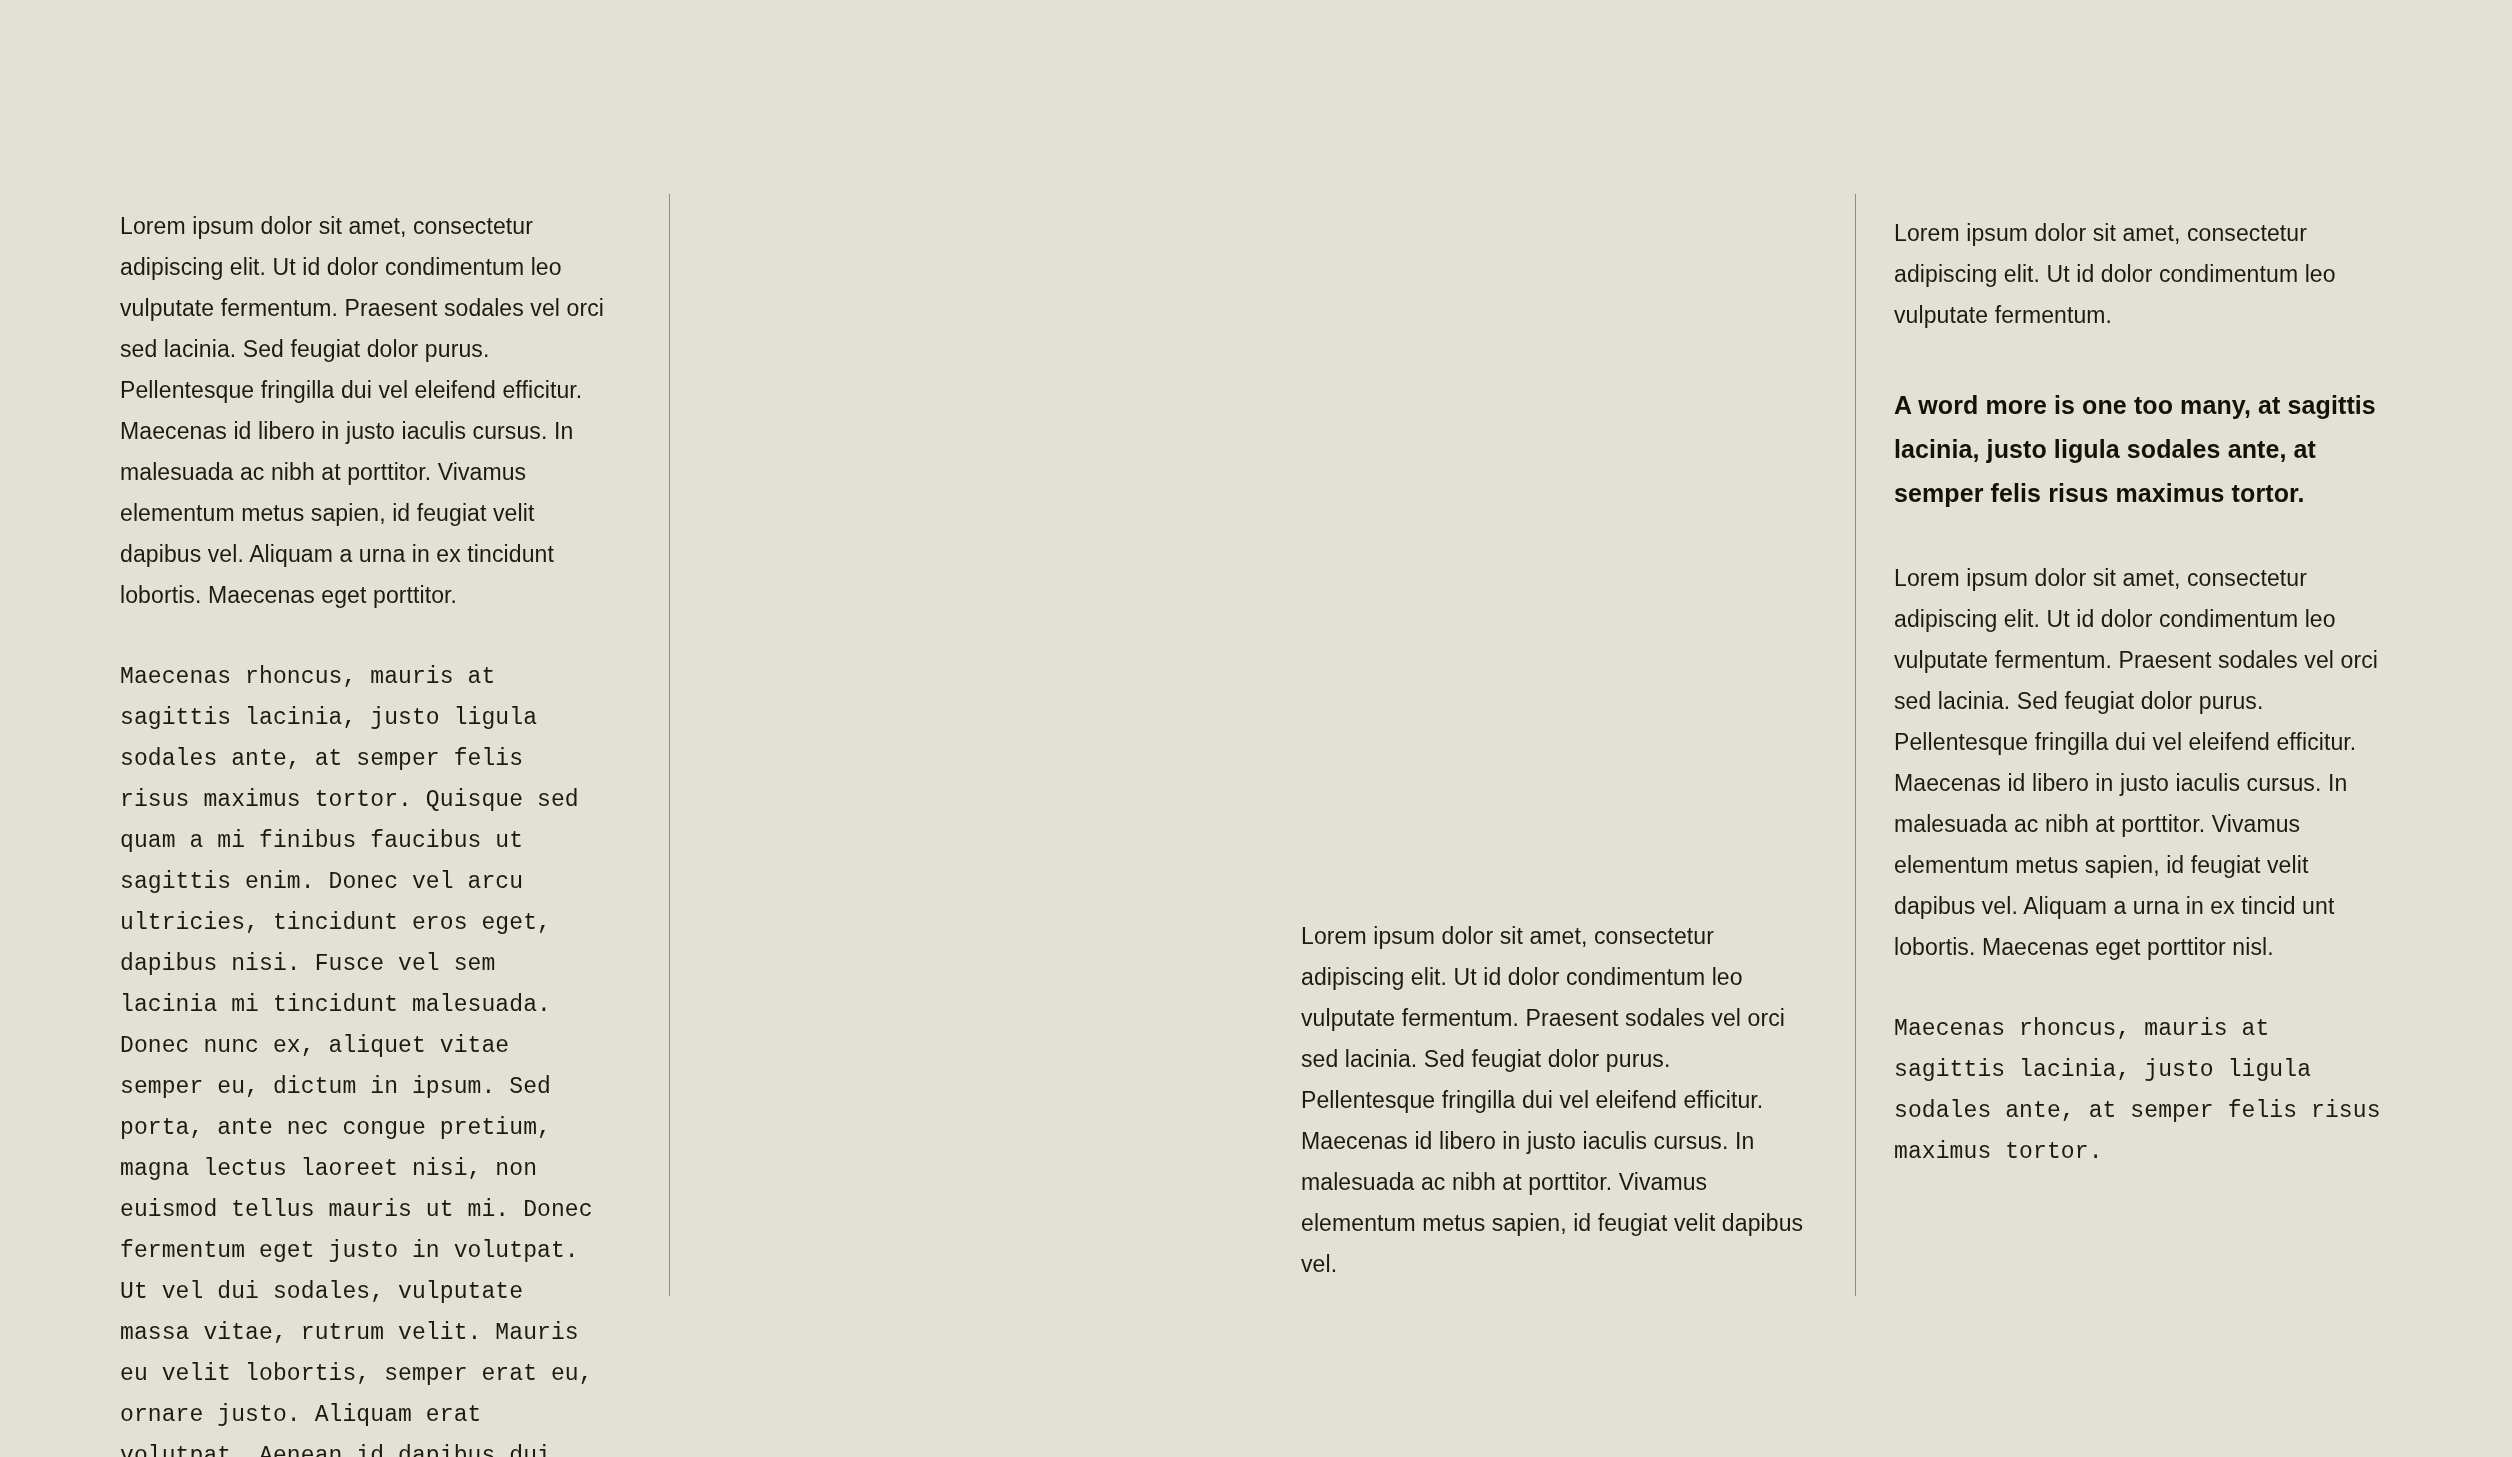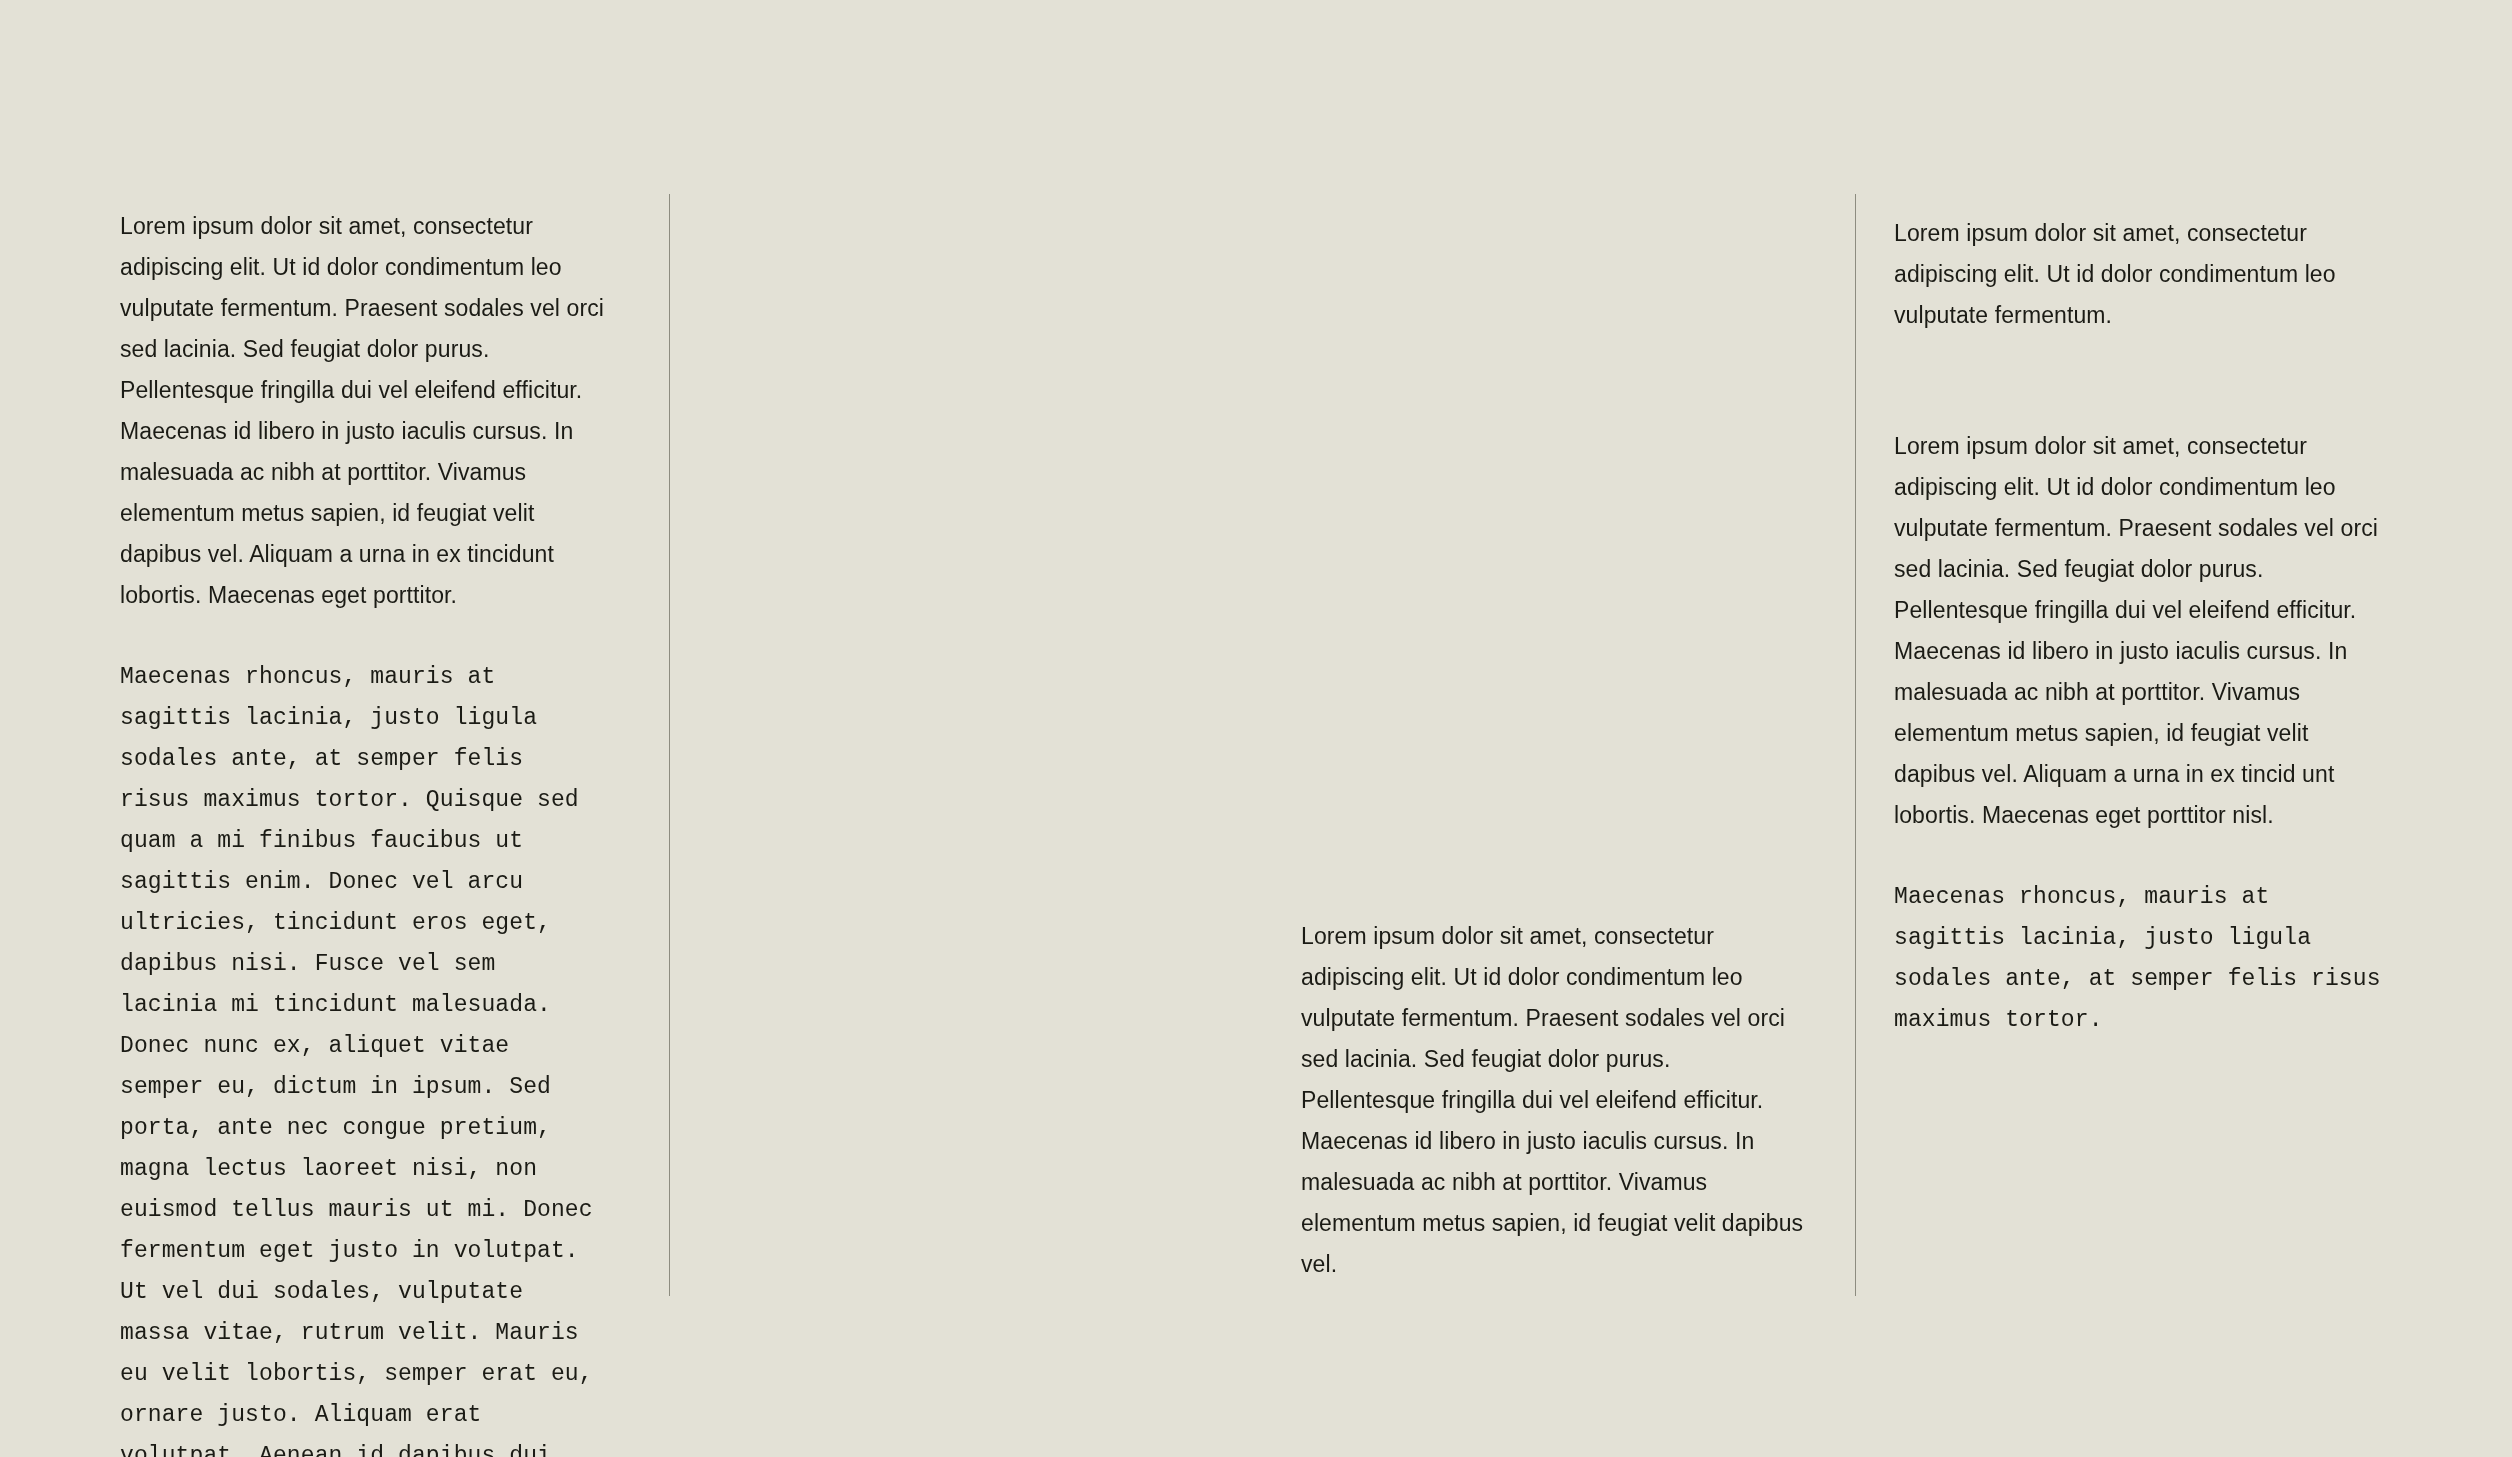--- a/index.html
+++ b/index.html
@@ -104,19 +104,20 @@
   </div>
 
 
   <div class="col col-mid-low">
     <p class="para">Lorem ipsum dolor sit amet, consectetur adipiscing elit. Ut id dolor condimentum leo vulputate fermentum. Praesent sodales vel orci sed lacinia. Sed feugiat dolor purus. Pellentesque fringilla dui vel eleifend efficitur. Maecenas id libero in justo iaculis cursus. In malesuada ac nibh at porttitor. Vivamus elementum metus sapien, id feugiat velit dapibus vel.</p>
   </div>
 
   <div class="col col-right">
     <p class="para">Lorem ipsum dolor sit amet, consectetur adipiscing elit. Ut id dolor condimentum leo vulputate fermentum.</p>
     <div class="spacer-lead"></div>
+    <p class="lead">A word more is one too many, at sagittis lacinia, justo ligula sodales ante, at semper felis risus maximus tortor.</p>
     <div class="spacer-after-lead"></div>
     <p class="para">Lorem ipsum dolor sit amet, consectetur adipiscing elit. Ut id dolor condimentum leo vulputate fermentum. Praesent sodales vel orci sed lacinia. Sed feugiat dolor purus. Pellentesque fringilla dui vel eleifend efficitur. Maecenas id libero in justo iaculis cursus. In malesuada ac nibh at porttitor. Vivamus elementum metus sapien, id feugiat velit dapibus vel. Aliquam a urna in ex tincid unt lobortis. Maecenas eget porttitor nisl.</p>
     <p class="para">Maecenas rhoncus, mauris at sagittis lacinia, justo ligula sodales ante, at semper felis risus maximus tortor.</p>
   </div>
 
 </div>
 
 
 </body></html>

